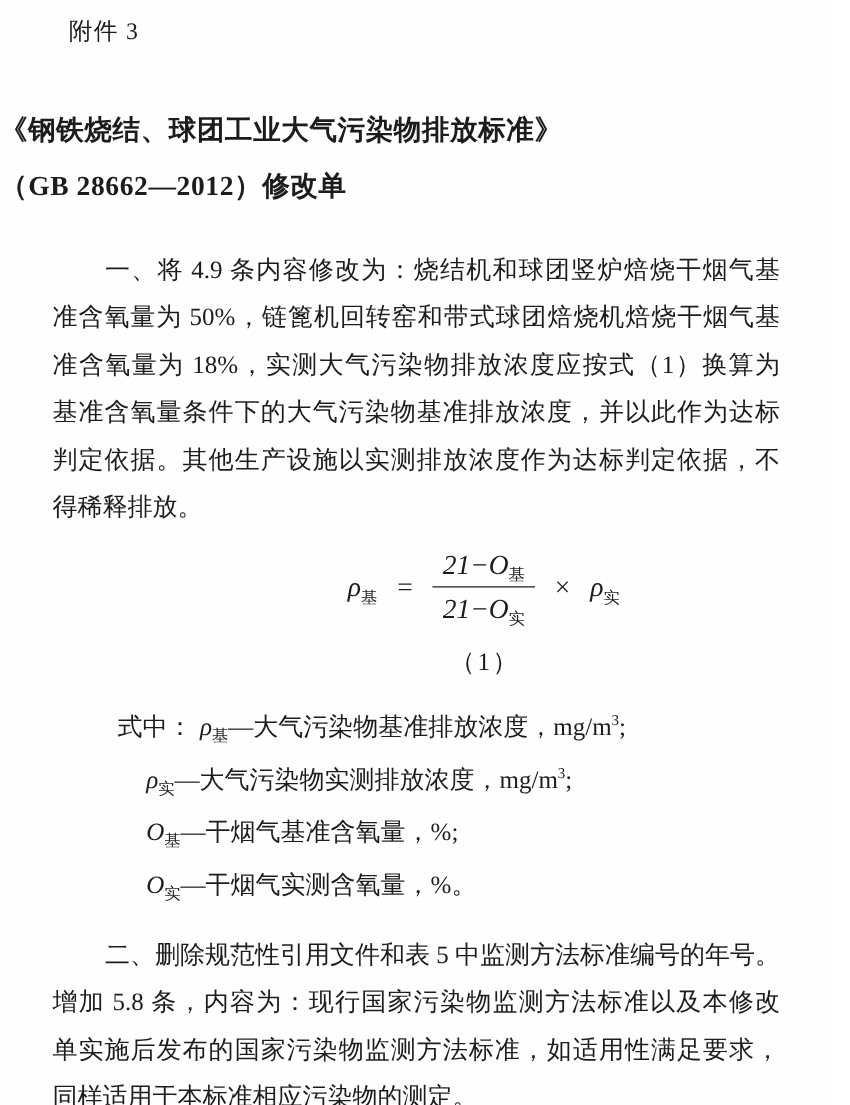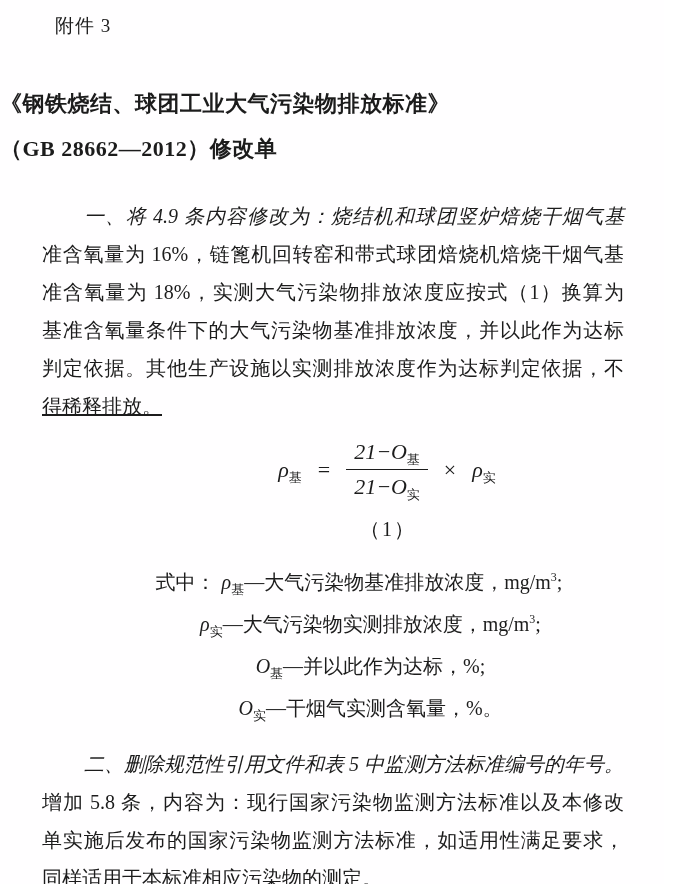--- a/index.html
+++ b/index.html
@@ -35,23 +35,22 @@
     line-height: 38px;
   }
   .body-para .line {
     text-align: justify;
     text-align-last: justify;
     white-space: nowrap;
   }
   .body-para .line.last {
     text-align: left;
     text-align-last: left;
-    text-decoration: underline;
   }
-  .body-para .line.indent { padding-left: 42px; font-style: italic; }
+  .body-para .line.indent { padding-left: 42px; }
   .formula-wrap {
     margin-top: 14px;
     text-align: center;
     font-size: 22px;
   }
   .formula-row {
     position: relative;
     left: 55px;
     display: inline-flex;
     align-items: center;
@@ -80,21 +79,21 @@
     margin-top: 16px;
     text-align: center;
     font-size: 20px;
     letter-spacing: 2px;
   }
   .where {
     margin: 18px 40px 0 42px;
     font-size: 20px;
     line-height: 42px;
   }
-  .where-line { padding-left: 75px; white-space: nowrap; text-align: center; }
+  .where-line { padding-left: 75px; white-space: nowrap; }
   .where-line.first { padding-left: 52px; }
   .where-label { margin-right: 6px; }
   sup.unit {
     font-size: 12px;
     vertical-align: super;
     line-height: 0;
   }
 </style>
 </head>
 <body>
@@ -103,21 +102,21 @@
 
   <div class="attachment">附件 3</div>
 
   <div class="doc-title">
     <div>《钢铁烧结、球团工业大气污染物排放标准》</div>
     <div>（GB 28662—2012）修改单</div>
   </div>
 
   <div class="body-para">
     <div class="line indent">一、将 4.9 条内容修改为：烧结机和球团竖炉焙烧干烟气基</div>
-    <div class="line">准含氧量为 16%，链篦机回转窑和带式球团焙烧机焙烧干烟气基</div>
+    <div class="line">准含氧量为 50%，链篦机回转窑和带式球团焙烧机焙烧干烟气基</div>
     <div class="line">准含氧量为 18%，实测大气污染物排放浓度应按式（1）换算为</div>
     <div class="line">基准含氧量条件下的大气污染物基准排放浓度，并以此作为达标</div>
     <div class="line">判定依据。其他生产设施以实测排放浓度作为达标判定依据，不</div>
     <div class="line last">得稀释排放。</div>
   </div>
 
   <div class="formula-wrap">
     <span class="formula-row">
       <span><span class="sym">ρ</span><sub class="cjk">基</sub></span>
       <span>=</span>
@@ -133,21 +132,21 @@
   <div class="eq-number">（1）</div>
 
   <div class="where">
     <div class="where-line first">
       <span class="where-label">式中：</span><span class="sym">ρ</span><sub class="cjk">基</sub><span>—大气污染物基准排放浓度，mg/m</span><sup class="unit">3</sup><span>;</span>
     </div>
     <div class="where-line">
       <span class="sym">ρ</span><sub class="cjk">实</sub><span>—大气污染物实测排放浓度，mg/m</span><sup class="unit">3</sup><span>;</span>
     </div>
     <div class="where-line">
-      <span class="sym">O</span><sub class="cjk">基</sub><span>—并以此作为达标，%;</span>
+      <span class="sym">O</span><sub class="cjk">基</sub><span>—干烟气基准含氧量，%;</span>
     </div>
     <div class="where-line">
       <span class="sym">O</span><sub class="cjk">实</sub><span>—干烟气实测含氧量，%。</span>
     </div>
   </div>
 
   <div class="body-para" style="margin-top:16px;">
     <div class="line indent">二、删除规范性引用文件和表 5 中监测方法标准编号的年号。</div>
     <div class="line">增加 5.8 条，内容为：现行国家污染物监测方法标准以及本修改</div>
     <div class="line">单实施后发布的国家污染物监测方法标准，如适用性满足要求，</div>

